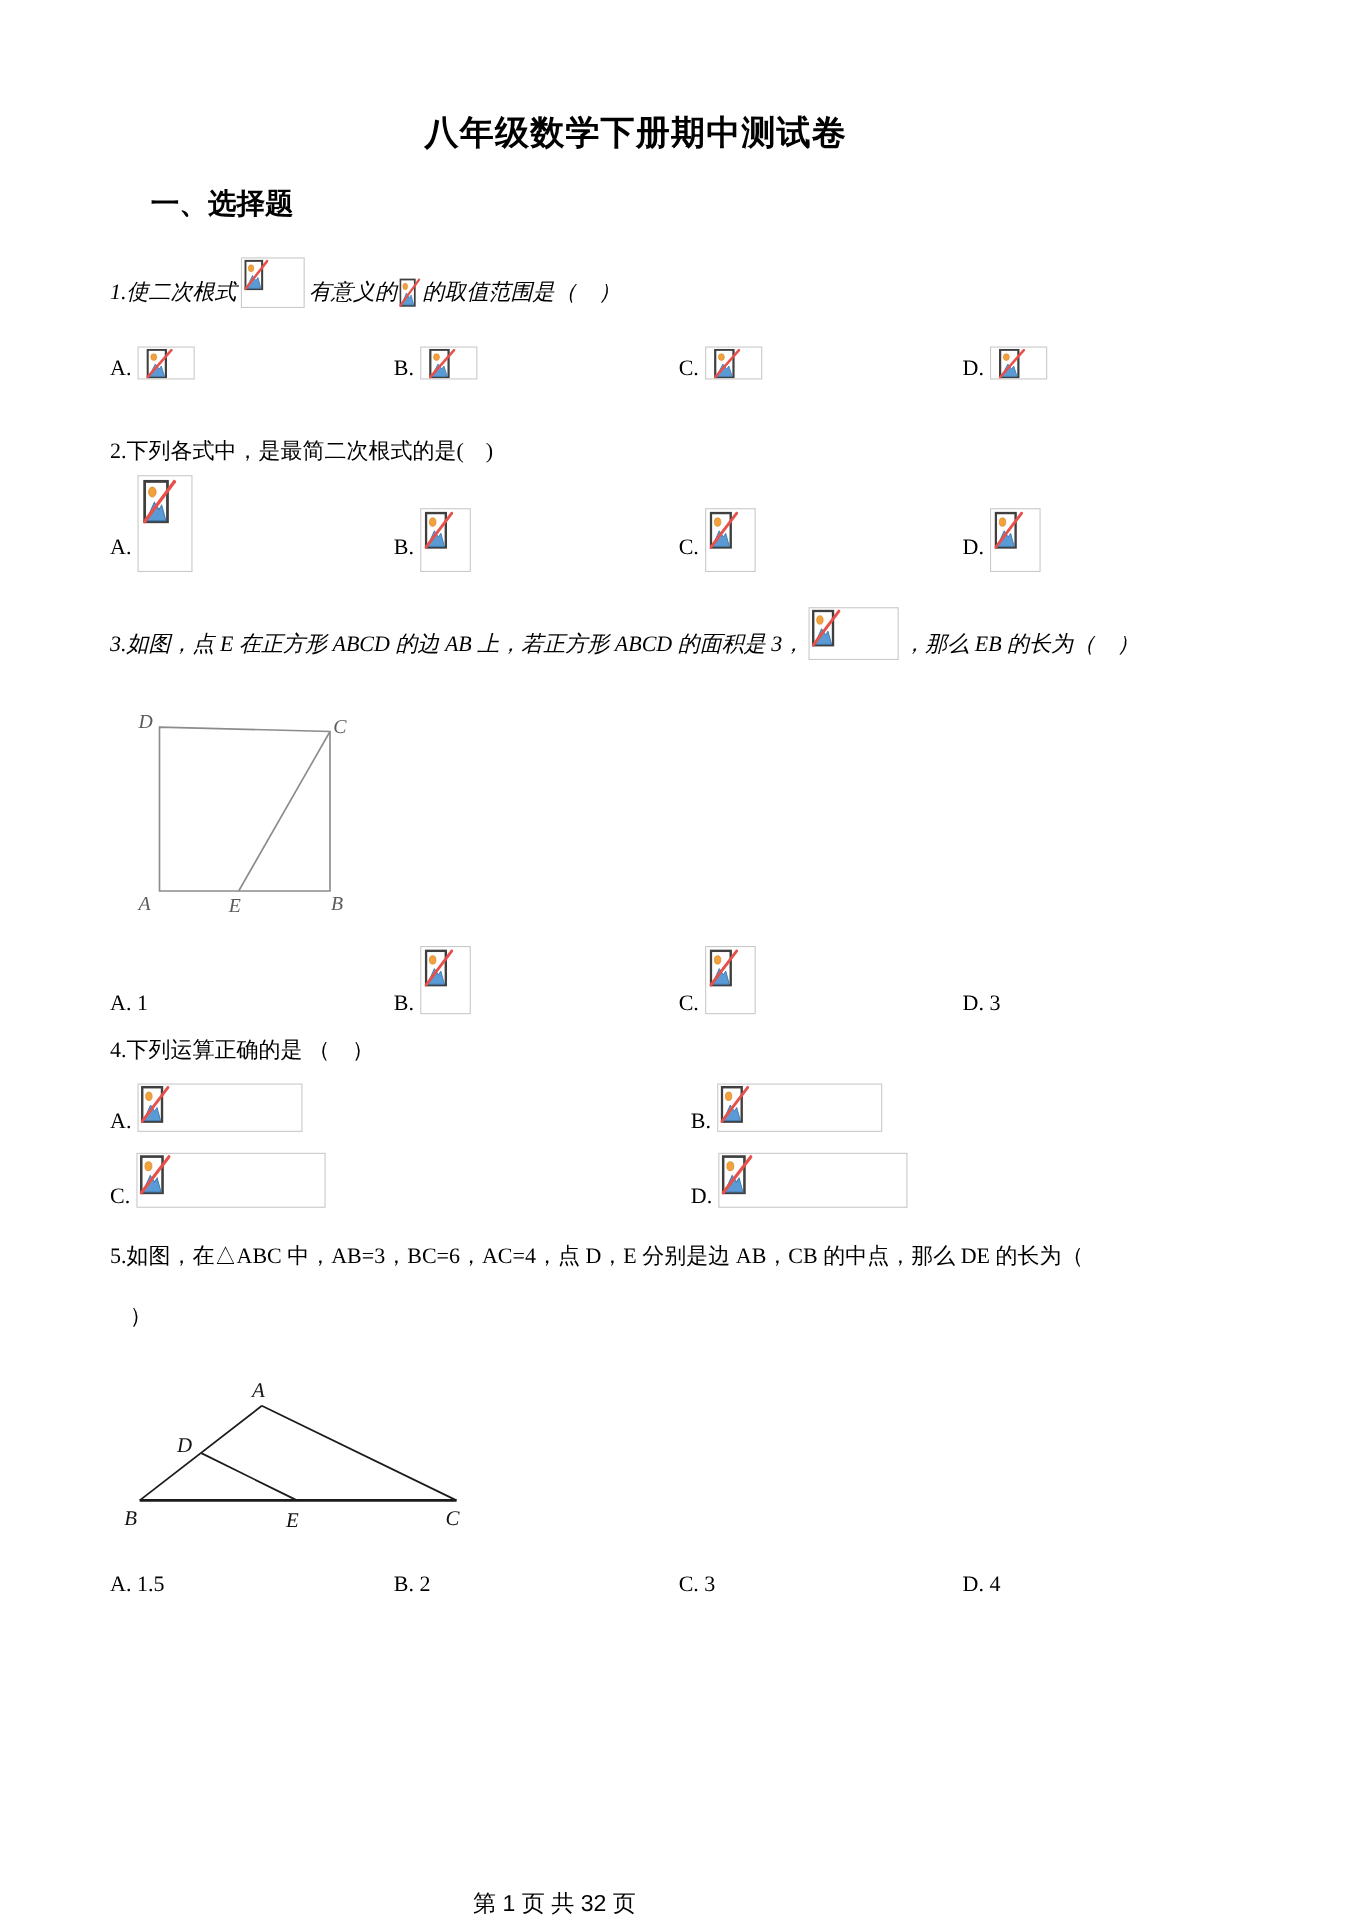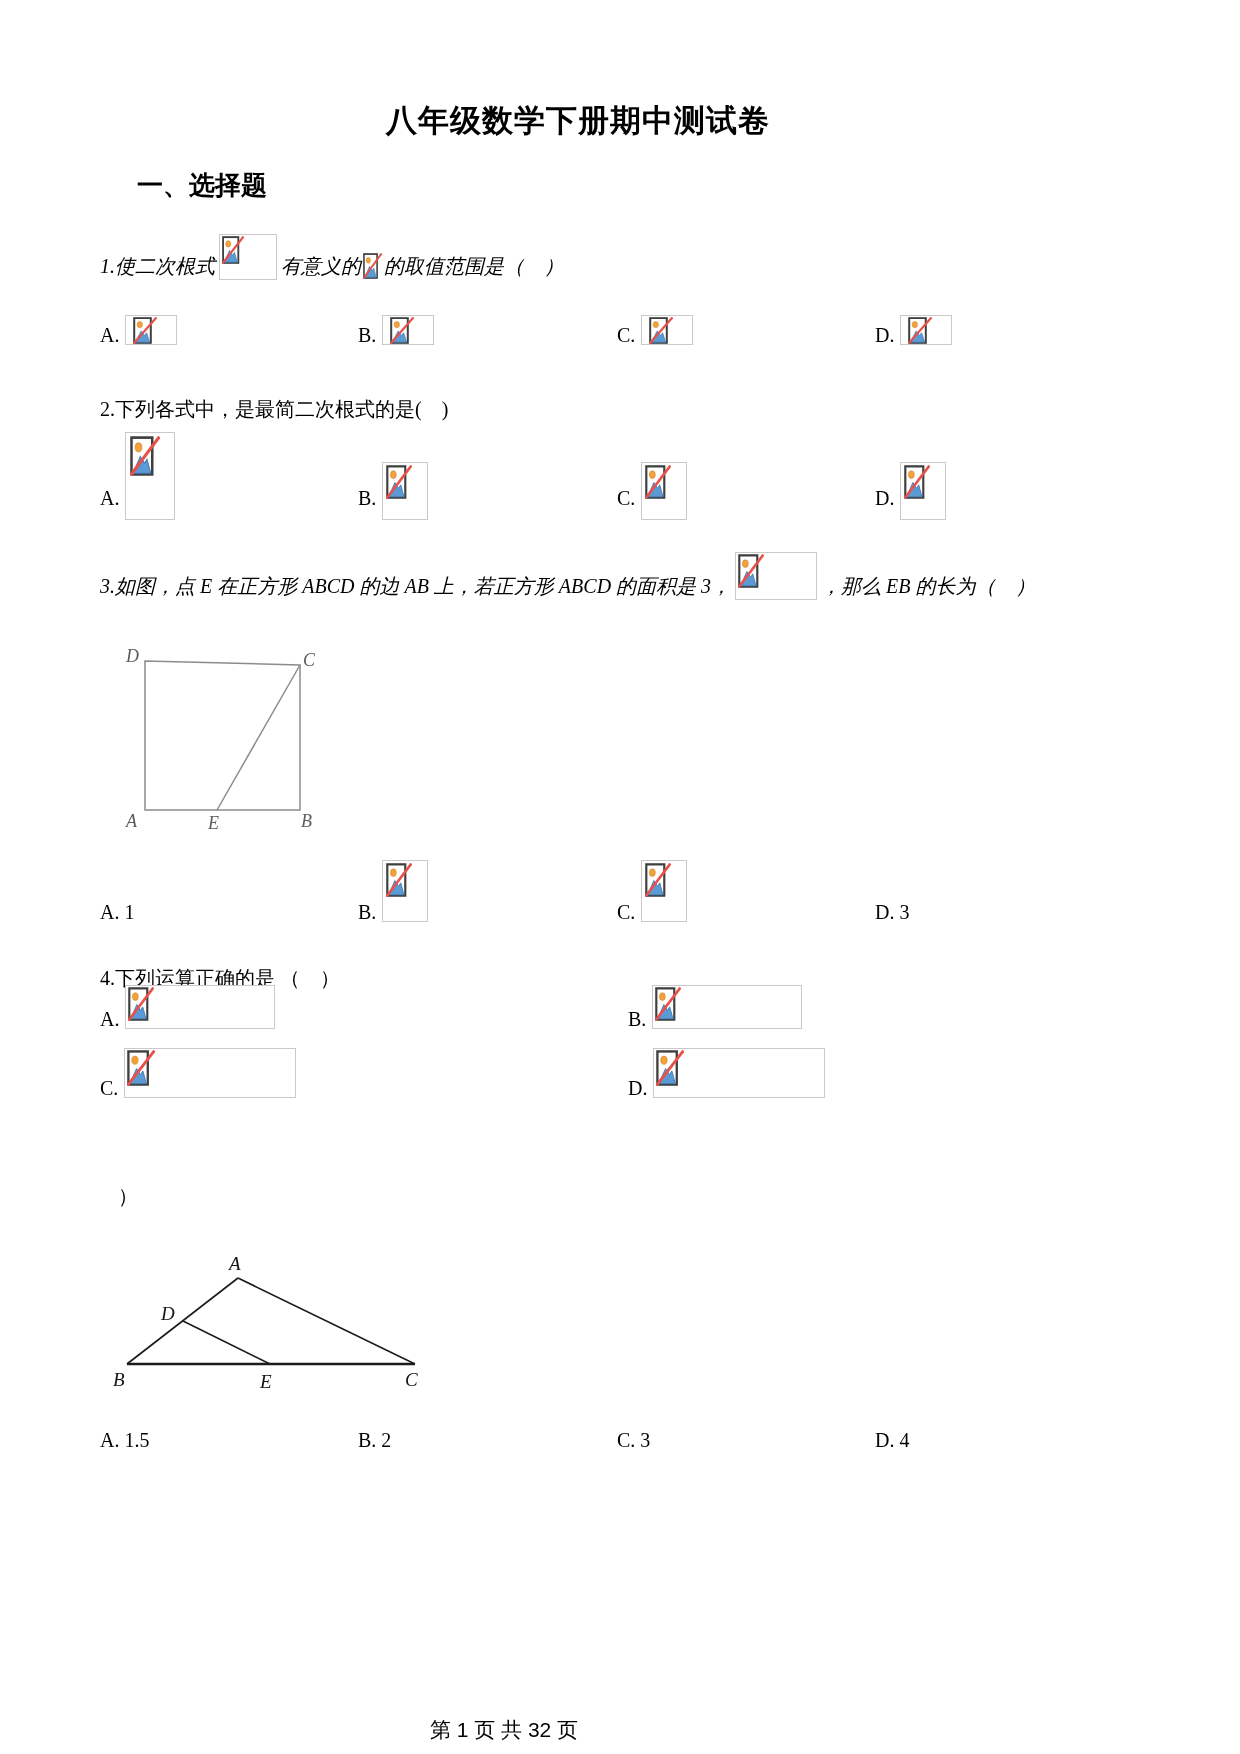--- a/index.html
+++ b/index.html
@@ -245,21 +245,21 @@
               <line x1="0.5" y1="29.5" x2="23.5" y2="0.5" stroke="#E8504A" stroke-width="2.4"></line>
             </svg>
           </span>
         </span>
     </div>
     <div class="cell c4">
       <span class="olabel">D. 3</span>
     </div>
   </div>
 
-  <div class="abs" style="top:941px;left:100px;font-size:20px;margin-top:24px;">4.下列运算正确的是 （　）</div>
+  <div class="abs" style="top:941px;left:100px;font-size:20px;">4.下列运算正确的是 （　）</div>
 
   <div class="optrow" style="top:985px;height:44px;">
     <div class="cell c1">
       <span class="olabel">A.</span>
       <span class="ph ph-q4a">
           <span class="bi">
             <svg viewBox="0 0 24 30" xmlns="http://www.w3.org/2000/svg" preserveAspectRatio="none">
               <rect x="1.2" y="1.2" width="16.6" height="27.6" fill="#ffffff" stroke="#3f3f3f" stroke-width="2"></rect>
               <ellipse cx="6.8" cy="8.5" rx="2.7" ry="3.4" fill="#F2A13C" stroke="#d88a28" stroke-width="0.6"></ellipse>
               <path d="M2.4 28 L8.2 15.5 L11.6 20.5 L13.6 17.5 L16.6 28 Z" fill="#5B9BD5" stroke="#3f7cb5" stroke-width="0.8"></path>
@@ -305,20 +305,21 @@
               <rect x="1.2" y="1.2" width="16.6" height="27.6" fill="#ffffff" stroke="#3f3f3f" stroke-width="2"></rect>
               <ellipse cx="6.8" cy="8.5" rx="2.7" ry="3.4" fill="#F2A13C" stroke="#d88a28" stroke-width="0.6"></ellipse>
               <path d="M2.4 28 L8.2 15.5 L11.6 20.5 L13.6 17.5 L16.6 28 Z" fill="#5B9BD5" stroke="#3f7cb5" stroke-width="0.8"></path>
               <line x1="0.5" y1="29.5" x2="23.5" y2="0.5" stroke="#E8504A" stroke-width="2.4"></line>
             </svg>
           </span>
         </span>
     </div>
   </div>
 
+  <div class="abs" style="top:1128px;left:100px;font-size:20px;white-space:nowrap;">5.如图，在△ABC 中，AB=3，BC=6，AC=4，点 D，E 分别是边 AB，CB 的中点，那么 DE 的长为（</div>
   <div class="abs" style="top:1183px;left:118px;font-size:20px;">）</div>
 
   <svg class="abs" style="top:1246px;left:105px;" width="340" height="152" viewBox="0 0 340 152">
     <line x1="22" y1="118" x2="133" y2="32" stroke="#1b1b1b" stroke-width="1.6"></line>
     <line x1="133" y1="32" x2="310" y2="118" stroke="#1b1b1b" stroke-width="1.6"></line>
     <line x1="22" y1="118" x2="310" y2="118" stroke="#1b1b1b" stroke-width="2.6"></line>
     <line x1="78" y1="75" x2="165" y2="118" stroke="#1b1b1b" stroke-width="1.6"></line>
     <text class="fig-label" x="124" y="24" font-size="19" fill="#141414">A</text>
     <text class="fig-label" x="56" y="74" font-size="19" fill="#141414">D</text>
     <text class="fig-label" x="8" y="140" font-size="19" fill="#141414">B</text>

